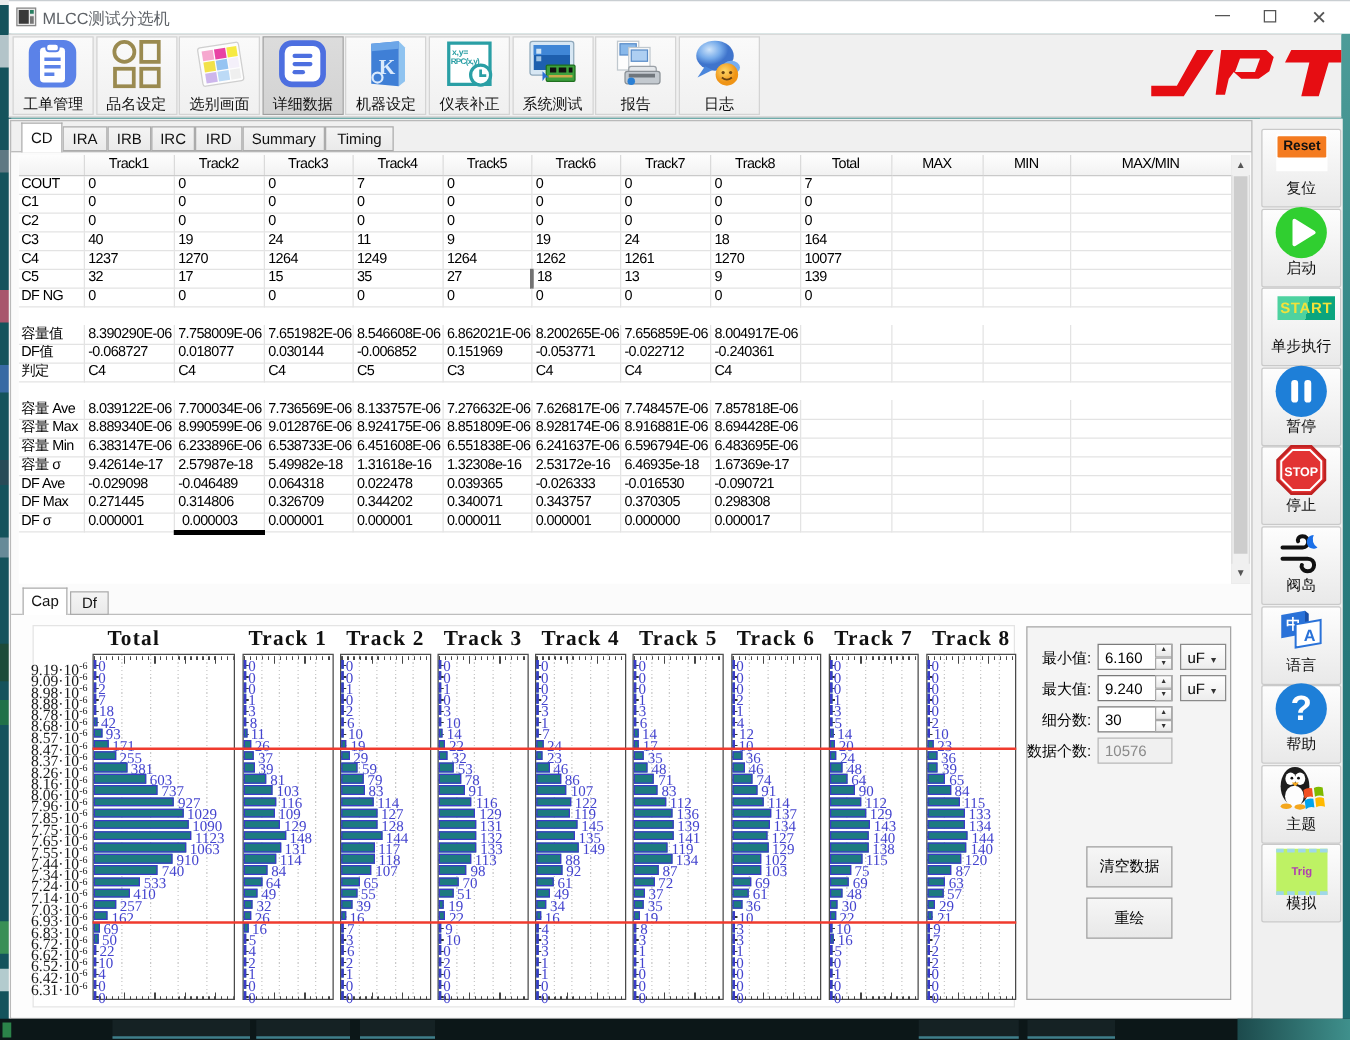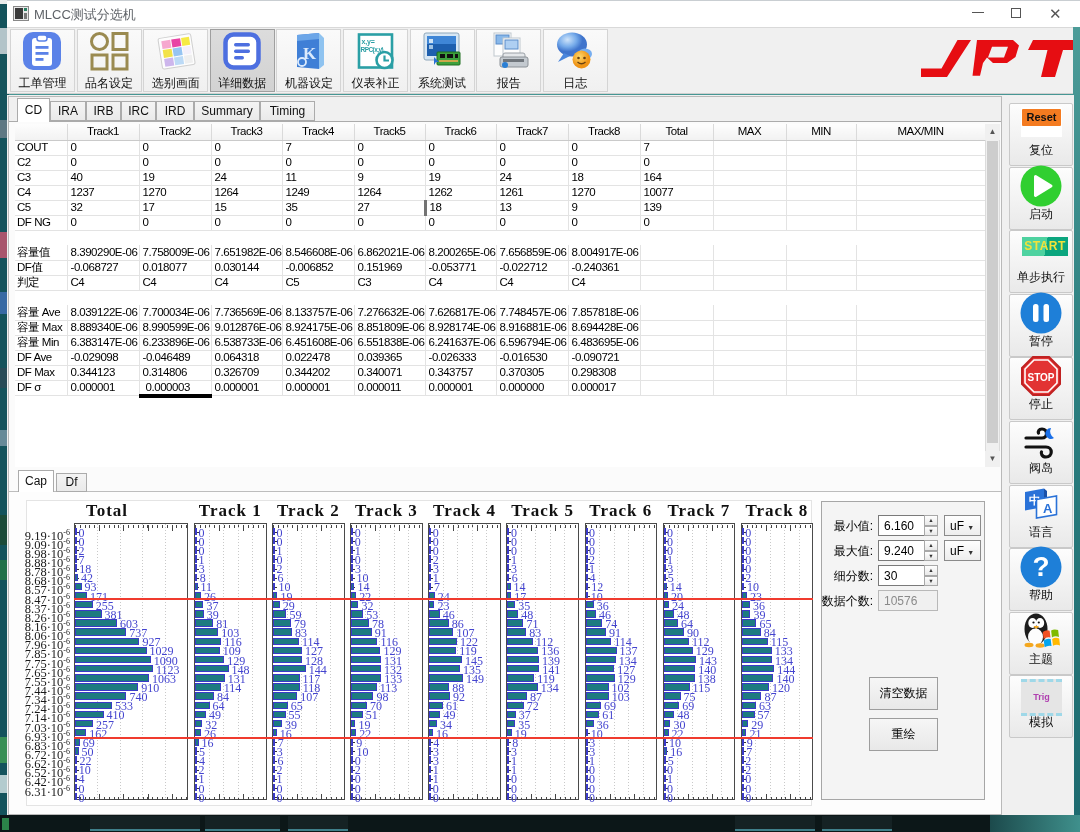--- a/index.html
+++ b/index.html
@@ -211,20 +211,35 @@
           <td style="border-bottom:1px solid #e3e3e3;border-right:1px solid #e3e3e3;padding-left:3px">0</td>
           <td style="border-bottom:1px solid #e3e3e3;border-right:1px solid #e3e3e3;padding-left:3px">0</td>
           <td style="border-bottom:1px solid #e3e3e3;border-right:1px solid #e3e3e3;padding-left:3px">0</td>
           <td style="border-bottom:1px solid #e3e3e3;border-right:1px solid #e3e3e3;padding-left:3px">0</td>
           <td style="border-bottom:1px solid #e3e3e3;border-right:1px solid #e3e3e3;padding-left:3px">7</td>
           <td style="border-bottom:1px solid #e3e3e3;border-right:1px solid #e3e3e3"></td>
           <td style="border-bottom:1px solid #e3e3e3;border-right:1px solid #e3e3e3"></td>
           <td style="border-bottom:1px solid #e3e3e3;border-right:1px solid #e3e3e3"></td>
         </tr>
 <tr style="height:15px">
+          <td style="border-bottom:1px solid #e3e3e3;border-right:1px solid #e3e3e3;padding-left:2px">C1</td>
+          <td style="border-bottom:1px solid #e3e3e3;border-right:1px solid #e3e3e3;padding-left:3px">0</td>
+          <td style="border-bottom:1px solid #e3e3e3;border-right:1px solid #e3e3e3;padding-left:3px">0</td>
+          <td style="border-bottom:1px solid #e3e3e3;border-right:1px solid #e3e3e3;padding-left:3px">0</td>
+          <td style="border-bottom:1px solid #e3e3e3;border-right:1px solid #e3e3e3;padding-left:3px">0</td>
+          <td style="border-bottom:1px solid #e3e3e3;border-right:1px solid #e3e3e3;padding-left:3px">0</td>
+          <td style="border-bottom:1px solid #e3e3e3;border-right:1px solid #e3e3e3;padding-left:3px">0</td>
+          <td style="border-bottom:1px solid #e3e3e3;border-right:1px solid #e3e3e3;padding-left:3px">0</td>
+          <td style="border-bottom:1px solid #e3e3e3;border-right:1px solid #e3e3e3;padding-left:3px">0</td>
+          <td style="border-bottom:1px solid #e3e3e3;border-right:1px solid #e3e3e3;padding-left:3px">0</td>
+          <td style="border-bottom:1px solid #e3e3e3;border-right:1px solid #e3e3e3"></td>
+          <td style="border-bottom:1px solid #e3e3e3;border-right:1px solid #e3e3e3"></td>
+          <td style="border-bottom:1px solid #e3e3e3;border-right:1px solid #e3e3e3"></td>
+        </tr>
+<tr style="height:15px">
           <td style="border-bottom:1px solid #e3e3e3;border-right:1px solid #e3e3e3;padding-left:2px">C2</td>
           <td style="border-bottom:1px solid #e3e3e3;border-right:1px solid #e3e3e3;padding-left:3px">0</td>
           <td style="border-bottom:1px solid #e3e3e3;border-right:1px solid #e3e3e3;padding-left:3px">0</td>
           <td style="border-bottom:1px solid #e3e3e3;border-right:1px solid #e3e3e3;padding-left:3px">0</td>
           <td style="border-bottom:1px solid #e3e3e3;border-right:1px solid #e3e3e3;padding-left:3px">0</td>
           <td style="border-bottom:1px solid #e3e3e3;border-right:1px solid #e3e3e3;padding-left:3px">0</td>
           <td style="border-bottom:1px solid #e3e3e3;border-right:1px solid #e3e3e3;padding-left:3px">0</td>
           <td style="border-bottom:1px solid #e3e3e3;border-right:1px solid #e3e3e3;padding-left:3px">0</td>
           <td style="border-bottom:1px solid #e3e3e3;border-right:1px solid #e3e3e3;padding-left:3px">0</td>
           <td style="border-bottom:1px solid #e3e3e3;border-right:1px solid #e3e3e3;padding-left:3px">0</td>
@@ -382,37 +397,52 @@
           <td style="border-bottom:1px solid #e3e3e3;border-right:1px solid #e3e3e3;padding-left:3px">6.551838E-06</td>
           <td style="border-bottom:1px solid #e3e3e3;border-right:1px solid #e3e3e3;padding-left:3px">6.241637E-06</td>
           <td style="border-bottom:1px solid #e3e3e3;border-right:1px solid #e3e3e3;padding-left:3px">6.596794E-06</td>
           <td style="border-bottom:1px solid #e3e3e3;border-right:1px solid #e3e3e3;padding-left:3px">6.483695E-06</td>
           <td style="border-bottom:1px solid #e3e3e3;border-right:1px solid #e3e3e3;padding-left:3px"></td>
           <td style="border-bottom:1px solid #e3e3e3;border-right:1px solid #e3e3e3"></td>
           <td style="border-bottom:1px solid #e3e3e3;border-right:1px solid #e3e3e3"></td>
           <td style="border-bottom:1px solid #e3e3e3;border-right:1px solid #e3e3e3"></td>
         </tr>
 <tr style="height:15px">
+          <td style="border-bottom:1px solid #e3e3e3;border-right:1px solid #e3e3e3;padding-left:2px">容量 σ</td>
+          <td style="border-bottom:1px solid #e3e3e3;border-right:1px solid #e3e3e3;padding-left:3px">9.42614e-17</td>
+          <td style="border-bottom:1px solid #e3e3e3;border-right:1px solid #e3e3e3;padding-left:3px">2.57987e-18</td>
+          <td style="border-bottom:1px solid #e3e3e3;border-right:1px solid #e3e3e3;padding-left:3px">5.49982e-18</td>
+          <td style="border-bottom:1px solid #e3e3e3;border-right:1px solid #e3e3e3;padding-left:3px">1.31618e-16</td>
+          <td style="border-bottom:1px solid #e3e3e3;border-right:1px solid #e3e3e3;padding-left:3px">1.32308e-16</td>
+          <td style="border-bottom:1px solid #e3e3e3;border-right:1px solid #e3e3e3;padding-left:3px">2.53172e-16</td>
+          <td style="border-bottom:1px solid #e3e3e3;border-right:1px solid #e3e3e3;padding-left:3px">6.46935e-18</td>
+          <td style="border-bottom:1px solid #e3e3e3;border-right:1px solid #e3e3e3;padding-left:3px">1.67369e-17</td>
+          <td style="border-bottom:1px solid #e3e3e3;border-right:1px solid #e3e3e3;padding-left:3px"></td>
+          <td style="border-bottom:1px solid #e3e3e3;border-right:1px solid #e3e3e3"></td>
+          <td style="border-bottom:1px solid #e3e3e3;border-right:1px solid #e3e3e3"></td>
+          <td style="border-bottom:1px solid #e3e3e3;border-right:1px solid #e3e3e3"></td>
+        </tr>
+<tr style="height:15px">
           <td style="border-bottom:1px solid #e3e3e3;border-right:1px solid #e3e3e3;padding-left:2px">DF Ave</td>
           <td style="border-bottom:1px solid #e3e3e3;border-right:1px solid #e3e3e3;padding-left:3px">-0.029098</td>
           <td style="border-bottom:1px solid #e3e3e3;border-right:1px solid #e3e3e3;padding-left:3px">-0.046489</td>
           <td style="border-bottom:1px solid #e3e3e3;border-right:1px solid #e3e3e3;padding-left:3px">0.064318</td>
           <td style="border-bottom:1px solid #e3e3e3;border-right:1px solid #e3e3e3;padding-left:3px">0.022478</td>
           <td style="border-bottom:1px solid #e3e3e3;border-right:1px solid #e3e3e3;padding-left:3px">0.039365</td>
           <td style="border-bottom:1px solid #e3e3e3;border-right:1px solid #e3e3e3;padding-left:3px">-0.026333</td>
           <td style="border-bottom:1px solid #e3e3e3;border-right:1px solid #e3e3e3;padding-left:3px">-0.016530</td>
           <td style="border-bottom:1px solid #e3e3e3;border-right:1px solid #e3e3e3;padding-left:3px">-0.090721</td>
           <td style="border-bottom:1px solid #e3e3e3;border-right:1px solid #e3e3e3;padding-left:3px"></td>
           <td style="border-bottom:1px solid #e3e3e3;border-right:1px solid #e3e3e3"></td>
           <td style="border-bottom:1px solid #e3e3e3;border-right:1px solid #e3e3e3"></td>
           <td style="border-bottom:1px solid #e3e3e3;border-right:1px solid #e3e3e3"></td>
         </tr>
 <tr style="height:15px">
           <td style="border-bottom:1px solid #e3e3e3;border-right:1px solid #e3e3e3;padding-left:2px">DF Max</td>
-          <td style="border-bottom:1px solid #e3e3e3;border-right:1px solid #e3e3e3;padding-left:3px">0.344123</td>
+          <td style="border-bottom:1px solid #e3e3e3;border-right:1px solid #e3e3e3;padding-left:3px">0.271445</td>
           <td style="border-bottom:1px solid #e3e3e3;border-right:1px solid #e3e3e3;padding-left:3px">0.314806</td>
           <td style="border-bottom:1px solid #e3e3e3;border-right:1px solid #e3e3e3;padding-left:3px">0.326709</td>
           <td style="border-bottom:1px solid #e3e3e3;border-right:1px solid #e3e3e3;padding-left:3px">0.344202</td>
           <td style="border-bottom:1px solid #e3e3e3;border-right:1px solid #e3e3e3;padding-left:3px">0.340071</td>
           <td style="border-bottom:1px solid #e3e3e3;border-right:1px solid #e3e3e3;padding-left:3px">0.343757</td>
           <td style="border-bottom:1px solid #e3e3e3;border-right:1px solid #e3e3e3;padding-left:3px">0.370305</td>
           <td style="border-bottom:1px solid #e3e3e3;border-right:1px solid #e3e3e3;padding-left:3px">0.298308</td>
           <td style="border-bottom:1px solid #e3e3e3;border-right:1px solid #e3e3e3;padding-left:3px"></td>
           <td style="border-bottom:1px solid #e3e3e3;border-right:1px solid #e3e3e3"></td>
           <td style="border-bottom:1px solid #e3e3e3;border-right:1px solid #e3e3e3"></td>
@@ -1198,21 +1228,21 @@
 <ellipse cx="15.5" cy="27" rx="7.5" ry="8.5" fill="#fdfdfd"></ellipse>
 <ellipse cx="9" cy="35" rx="4.5" ry="2.2" fill="#f4a71e"></ellipse>
       <ellipse cx="20" cy="35.5" rx="4.5" ry="2.2" fill="#f4a71e"></ellipse>
 <g transform="translate(22.5,20) rotate(-7)">
 <path d="M0 2 Q3.5 0 7 1.5 L7 8.5 Q3.5 7 0 9 Z" fill="#f25022"></path>
 <path d="M8.5 1.5 Q12 0 15.5 2 L15.5 9 Q12 7 8.5 8.5 Z" fill="#7fba00"></path>
 <path d="M0 10.5 Q3.5 8.5 7 10 L7 17 Q3.5 15.5 0 17.5 Z" fill="#00a4ef"></path>
 <path d="M8.5 10 Q12 8.5 15.5 10.5 L15.5 17.5 Q12 15.5 8.5 17 Z" fill="#ffb900"></path>
       </g>
     </svg></div>
-<div class="abs" style="left:1021px;top:679px;width:41px;height:37px;background:#e5e5e5;border-top:3px dashed #9fd8e8;border-bottom:3px dashed #9fd8e8;text-align:center;font-size:9px;font-weight:bold;color:#b040b0;line-height:31px">Trig</div>
+<div class="abs" style="left:1021px;top:679px;width:41px;height:37px;background:#bef264;border-top:3px dashed #9fd8e8;border-bottom:3px dashed #9fd8e8;text-align:center;font-size:9px;font-weight:bold;color:#b040b0;line-height:31px">Trig</div>
 <div class="abs" style="left:0;top:815px;width:1080px;height:17px;background:#0c1718"></div>
 <div class="abs" style="left:990px;top:815px;width:90px;height:17px;background:linear-gradient(90deg,#1c4a4c,#3f908c)"></div>
 <div class="abs" style="left:100px;top:819px;font-size:9px;color:#9fb3b3;opacity:.8">测检测机技</div>
 <div class="abs" style="left:215px;top:819px;font-size:9px;color:#9fb3b3;opacity:.8">表格.xlsx</div>
 <div class="abs" style="left:296px;top:819px;font-size:9px;color:#9fb3b3;opacity:.8">表.xlsx</div>
 <div class="abs" style="left:742px;top:819px;font-size:9px;color:#9fb3b3;opacity:.8">瑞线采购协</div>
 <div class="abs" style="left:828px;top:819px;font-size:9px;color:#9fb3b3;opacity:.8">科技1 销售</div>
 <div class="abs" style="left:2px;top:818px;width:7px;height:12px;background:#2f8f4f;opacity:.9"></div>
 <div class="abs" style="left:90px;top:816px;width:110px;height:15px;background:#152224;border-bottom:2px solid #3f7f8a"></div>
 <div class="abs" style="left:205px;top:816px;width:75px;height:15px;background:#152224;border-bottom:2px solid #3f7f8a"></div>

